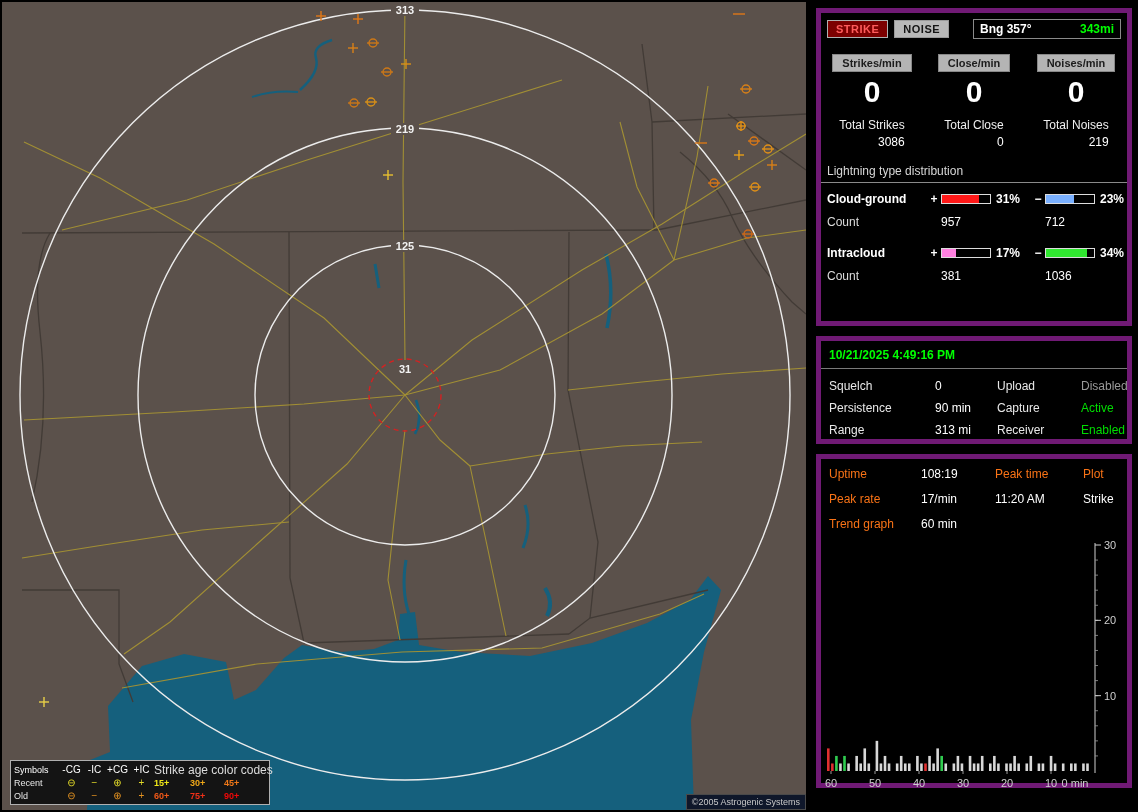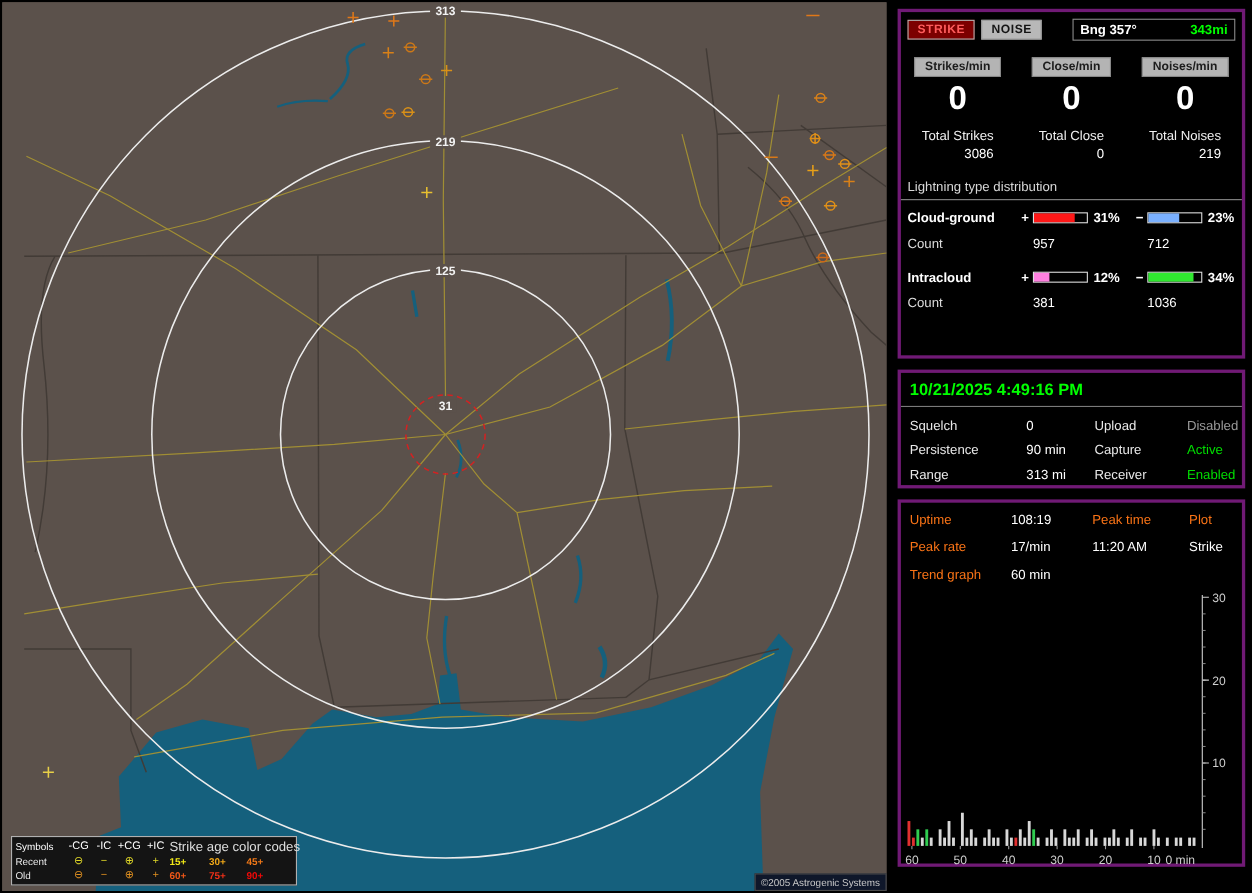--- a/index.html
+++ b/index.html
@@ -13,21 +13,21 @@
           grid-auto-rows:13px;align-items:center;padding:2px 3px;font-size:9px;color:#e8e8e8;}
   .lg-hdr{color:#fff;}
   .lg-agehdr{grid-column:6/9;font-size:12px;color:#ddd;white-space:nowrap;}
   .lg-sym{font-size:10px;text-align:center;line-height:10px;}
   .lg-sym.recent{color:#e0d828;}
   .lg-sym.old{color:#e09020;}
   .lg-age{font-weight:bold;}
   .copyright{position:absolute;right:0;bottom:0;background:#0f172a;border:1px solid #4a4a4a;
              color:#c8c8c8;font-size:9px;padding:2px 5px;}
   
-  .box{position:absolute;left:816px;width:316px;border:3px solid #701a75;background:#000;box-sizing:border-box;}
+  .box{position:absolute;left:816px;width:316px;border:5px solid #701a75;background:#000;box-sizing:border-box;}
   .box1{top:8px;height:318px;}
   .box2{top:336px;height:108px;}
   .box3{top:454px;height:334px;}
   .controls-row{display:flex;align-items:center;gap:6px;padding:6px 6px 0 6px;}
   .btn{font-family:inherit;font-size:11px;font-weight:bold;padding:2px 8px;border:1px solid #999;
        background:#b8b8b8;color:#141414;cursor:pointer;letter-spacing:.5px;}
   .btn.strike{background:#7c0000;color:#ff5c5c;border-color:#b0b0b0;}
   .bng-box{margin-left:auto;width:134px;display:flex;justify-content:space-between;align-items:center;
            border:1px solid #8a8a8a;padding:2px 6px;background:#000;}
   .bng-label{color:#fff;font-weight:bold;font-size:12px;}
@@ -42,21 +42,21 @@
   .dist-title{color:#d8d8d8;font-size:12px;margin:14px 0 0 0;padding:0 6px 4px 6px;border-bottom:1px solid #8a8a8a;}
   .dist-row{display:grid;grid-template-columns:100px 14px 50px 40px 14px 50px 1fr;align-items:center;
             font-size:12px;color:#fff;margin:9px 6px 0 6px;}
   .dist-name{font-weight:bold;}
   .sign{text-align:center;color:#fff;font-weight:bold;}
   .bar{height:10px;border:1px solid #ddd;background:#000;box-sizing:border-box;}
   .bar-fill{height:100%;}
   .pct{font-weight:bold;padding-left:5px;}
   .count-label{color:#dcdcdc;}
   .count-val{color:#fff;}
-  .datetime{color:#00ff00;font-weight:bold;font-size:15px;padding:7px 8px 6px 8px;border-bottom:1px solid #7a7a7a;}
+  .datetime{color:#00ff00;font-weight:bold;font-size:12px;padding:7px 8px 6px 8px;border-bottom:1px solid #7a7a7a;}
   .status-grid{display:grid;grid-template-columns:106px 62px 84px 1fr;font-size:12px;
                row-gap:8px;margin:10px 8px 0 8px;color:#e8e8e8;}
   .status-grid .val{color:#fff;}
   .stats-grid{display:grid;grid-template-columns:92px 74px 88px 1fr;font-size:12px;
               row-gap:11px;margin:8px 8px 0 8px;}
   .stat-label{color:#f97316;}
   .stat-val{color:#fff;}
   .trend-wrap{margin:8px 0 0 2px;}
 </style>
 </head>
@@ -271,21 +271,21 @@
       <span class="count-val">712</span>
       <span></span>
     </div>
 
     <div class="dist-row" style="margin-top:17px">
       <span class="dist-name">Intracloud</span>
       <span class="sign">+</span>
       <span class="bar">
           <span class="bar-fill" style="display: block; background-color: rgb(255, 128, 224); width: 30%;"></span>
         </span>
-      <span class="pct">12%</span>
+      <span class="pct">17%</span>
       <span class="sign">−</span>
       <span class="bar">
           <span class="bar-fill" style="display: block; background-color: rgb(48, 232, 48); width: 85%;"></span>
         </span>
       <span class="pct">34%</span>
     </div>
     <div class="dist-row">
       <span class="count-label">Count</span>
       <span></span>
       <span class="count-val">381</span>

